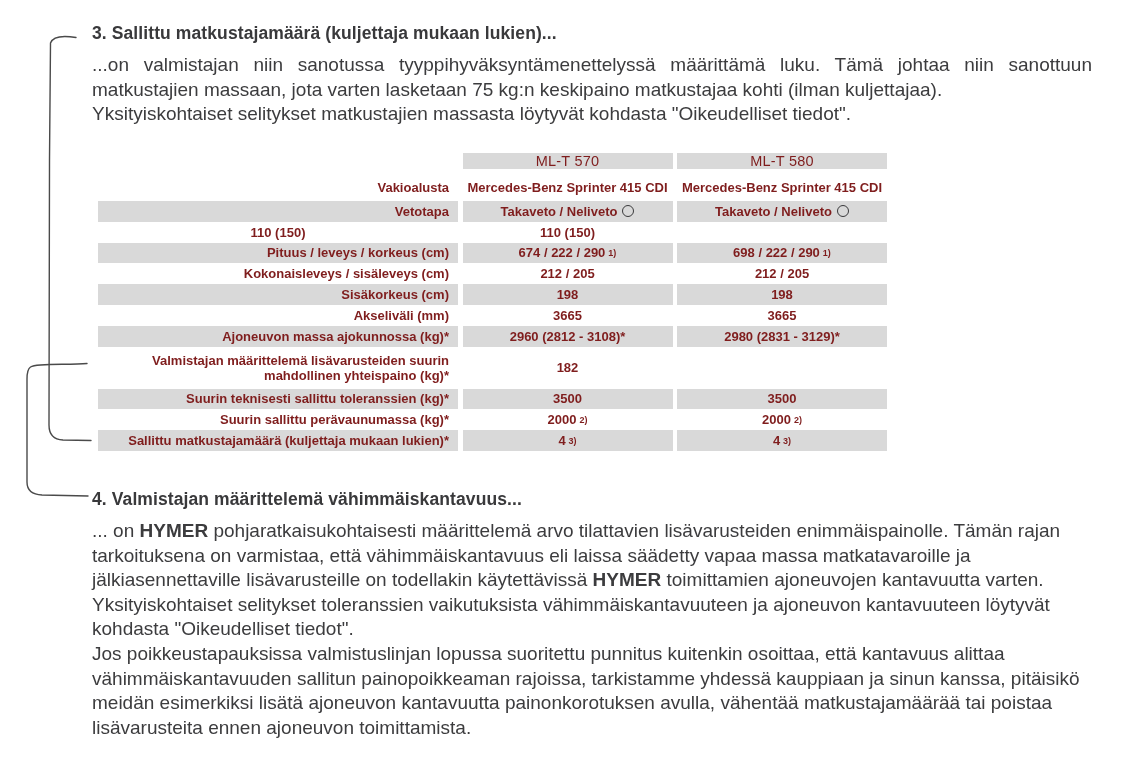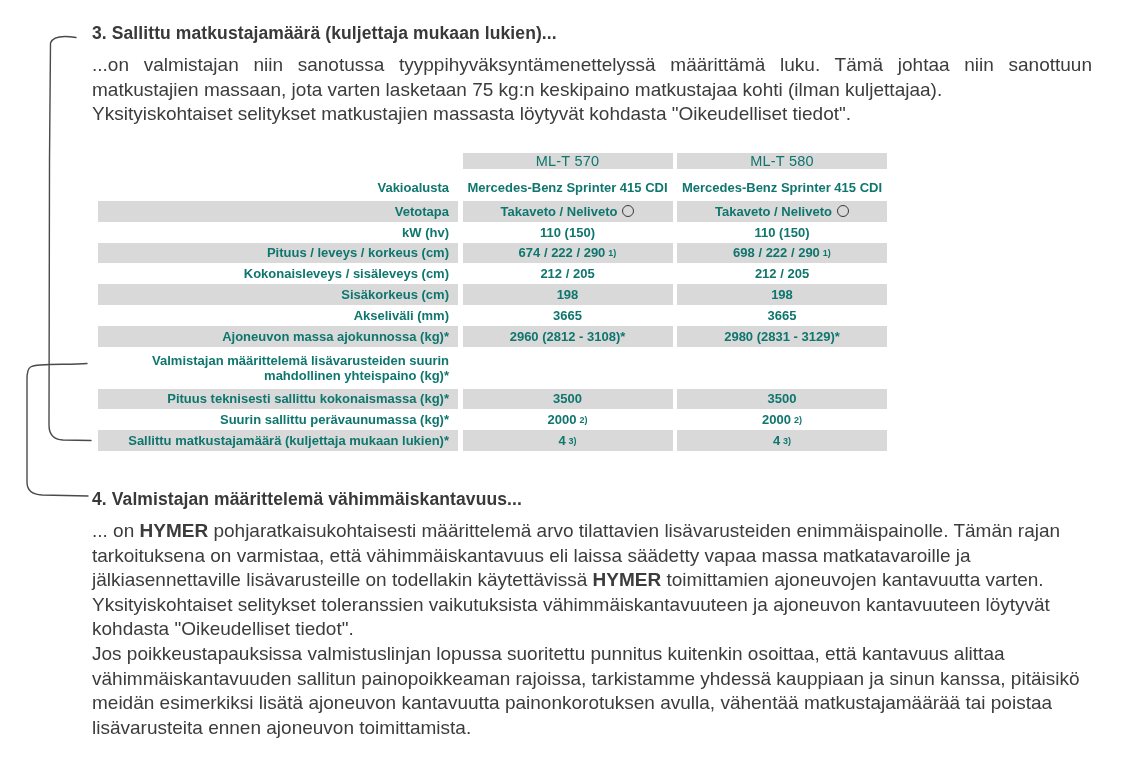--- a/index.html
+++ b/index.html
@@ -14,21 +14,21 @@
   .sec3{top:23px;}
   .sec4{top:489px;}
   .sec h2{
     margin:0 0 9px 0;font-size:17.5px;font-weight:bold;color:#39393b;letter-spacing:.1px;
   }
   .sec p{margin:0;font-size:19px;line-height:24.6px;color:#3c3c3e;}
   .sec3 .body{text-align:justify;}
   .b{font-weight:bold;}
 
   
-  .spec-table{position:absolute;left:98px;top:147px;width:790px;font-size:13px;font-weight:bold;color:#0f766e;}
+  .spec-table{position:absolute;left:98px;top:147px;width:790px;font-size:13px;font-weight:bold;color:#7f1d1d;}
   .trow{display:grid;grid-template-columns:360px 210px 210px;column-gap:4.5px;align-items:center;}
   .h27{min-height:27px;}
   .h21{min-height:20.8px;}
   .h42{min-height:42px;}
   .tlabel{text-align:right;padding-right:9px;line-height:15px;}
   .tcell{text-align:center;white-space:nowrap;}
   .g .tlabel,.g .tcell{background:#d9d9d9;}
   .trow{background:transparent;}
   .g{background:transparent;}
   .g > div{height:100%;display:flex;align-items:center;}
@@ -85,21 +85,20 @@
           <span>Takaveto / Neliveto</span>
           <span class="opt-circle"></span>
         </div>
       <div class="tcell">
           <span>Takaveto / Neliveto</span>
           <span class="opt-circle"></span>
         </div>
     </div>
 
     <div class="trow w h21">
-      <div class="tlabel">kW (hv)</div>
       <div class="tcell">
           <span>110 (150)</span>
         </div>
       <div class="tcell">
           <span>110 (150)</span>
         </div>
     </div>
 
     <div class="trow g h21">
       <div class="tlabel">Pituus / leveys / korkeus (cm)</div>
@@ -148,24 +147,27 @@
       <div class="tcell">
           <span>2960 (2812 - 3108)*</span>
         </div>
       <div class="tcell">
           <span>2980 (2831 - 3129)*</span>
         </div>
     </div>
 
     <div class="trow w h42">
       <div class="tlabel">Valmistajan määrittelemä lisävarusteiden suurin mahdollinen yhteispaino (kg)*</div>
-    </div>
-
-    <div class="trow g h21">
-      <div class="tlabel">Pituus teknisesti sallittu kokonaismassa (kg)*</div>
+      <div class="tcell">
+          <span>182</span>
+        </div>
+    </div>
+
+    <div class="trow g h21">
+      <div class="tlabel">Suurin teknisesti sallittu toleranssien (kg)*</div>
       <div class="tcell">
           <span>3500</span>
         </div>
       <div class="tcell">
           <span>3500</span>
         </div>
     </div>
 
     <div class="trow w h21">
       <div class="tlabel">Suurin sallittu perävaunumassa (kg)*</div>

